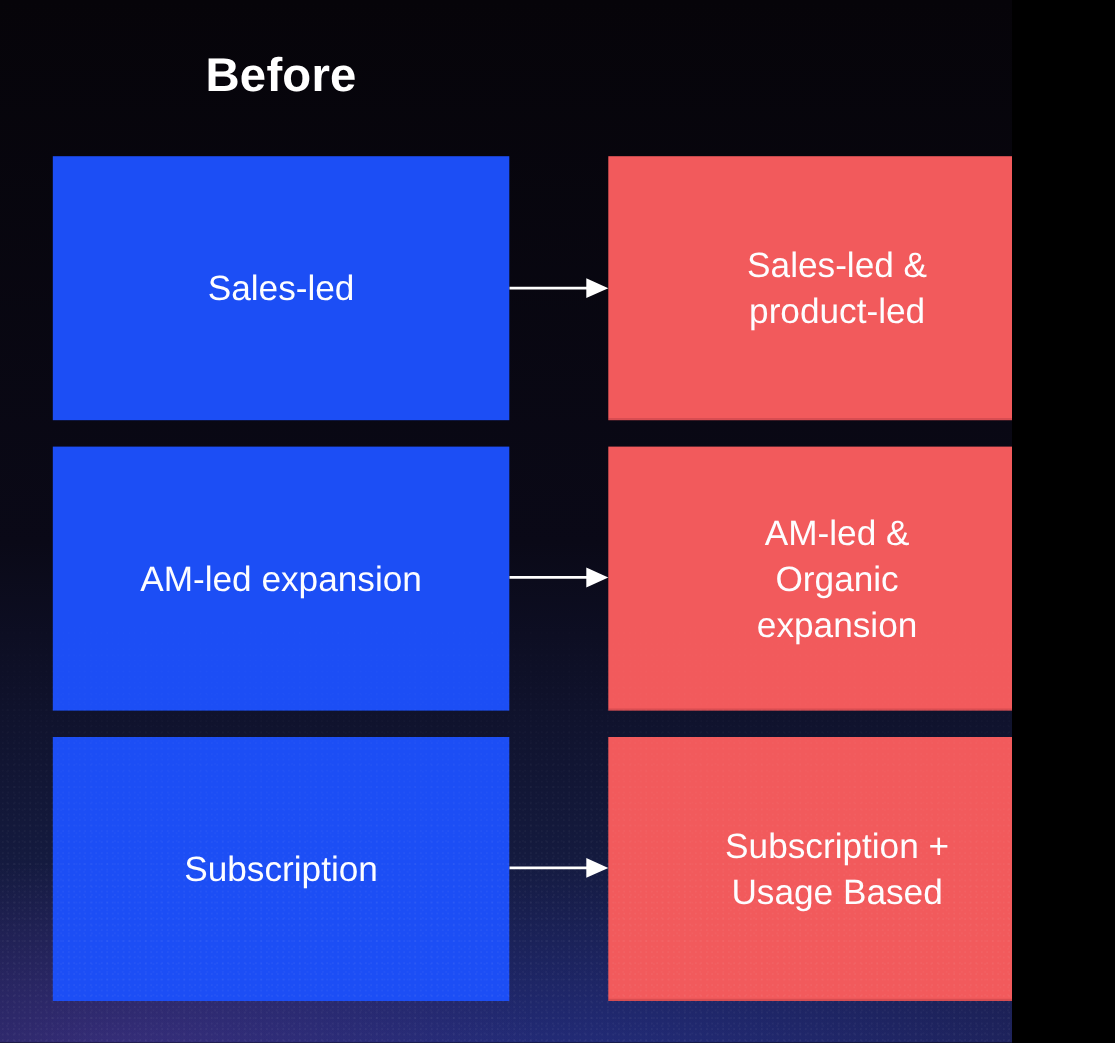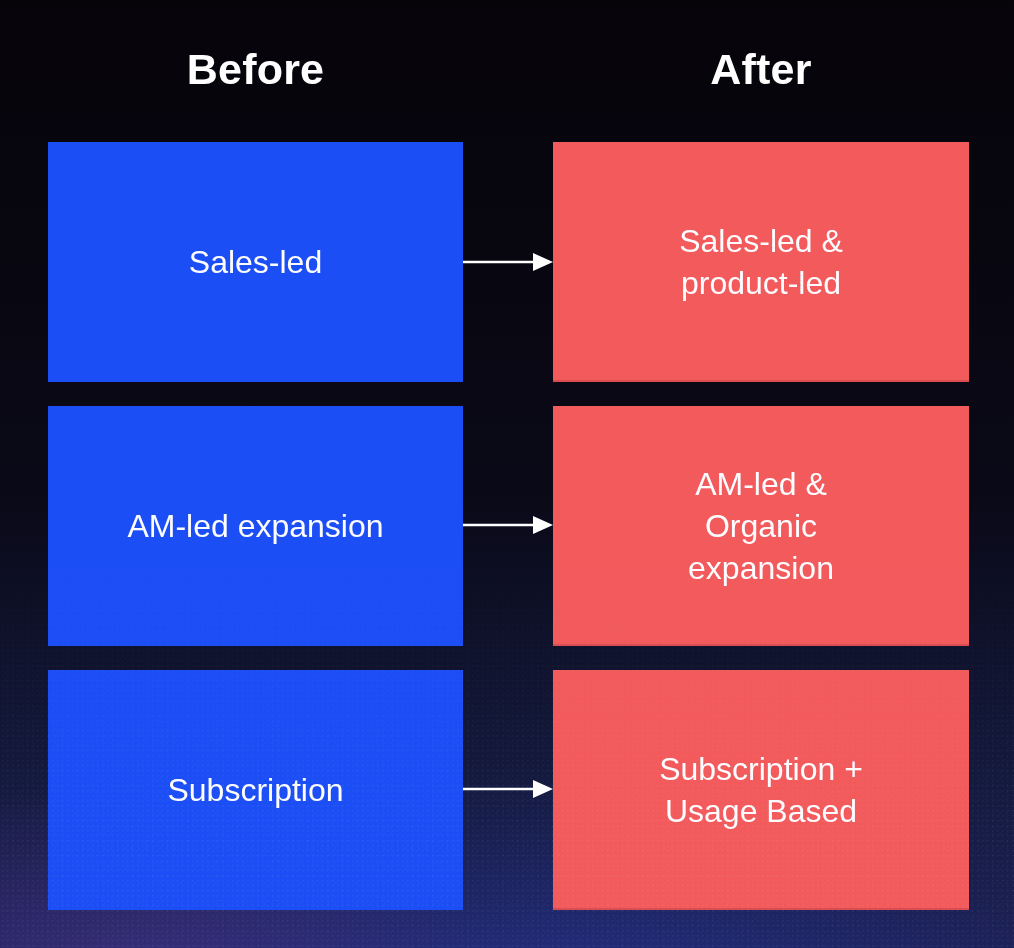--- a/index.html
+++ b/index.html
@@ -1,20 +1,20 @@
 <!DOCTYPE html>
 <html style="--before-box: #1C4EF5; --after-box: #F25A5C; --arrow: #FFFFFF; --heading-text: #FFFFFF; --box-text: #FDFDFF; --background-top: #060409; --background-bottom: #1D2157;"><head>
 <meta charset="utf-8">
 <style>
   html, body { margin: 0; padding: 0; background: #000; }
   * { box-sizing: border-box; }
 
   .stage {
     position: relative;
-    width: 1014px;
+    width: 920px;
     height: 948px;
     overflow: hidden;
     font-family: "Liberation Sans", "DejaVu Sans", sans-serif;
     background:
       radial-gradient(620px 300px at 12% 102%, rgba(96, 64, 170, 0.38), transparent 62%),
       radial-gradient(760px 340px at 55% 106%, rgba(45, 65, 190, 0.40), transparent 66%),
       linear-gradient(180deg, var(--background-top, #060409) 0%, #0a0917 52%, #141a3e 82%, var(--background-bottom, #1d2157) 100%);
   }
 
   
@@ -88,21 +88,20 @@
   .arrow line    { stroke: var(--arrow, #ffffff); stroke-width: 2.5; }
   .arrow polygon { fill:   var(--arrow, #ffffff); }
 </style>
 </head>
 <body>
 
 <div class="stage">
 
   <div class="col-header before">Before</div>
 
-  <div class="col-header after">After</div>
 
   <div class="row-1">
     <div class="box before">Sales-led</div>
     <div class="arrow">
       <svg viewBox="0 0 90 24" aria-hidden="true">
         <line x1="0" y1="12" x2="72" y2="12"></line>
         <polygon points="70,3 90,12 70,21"></polygon>
       </svg>
     </div>
     <div class="box after">Sales-led &amp; product-led</div>

